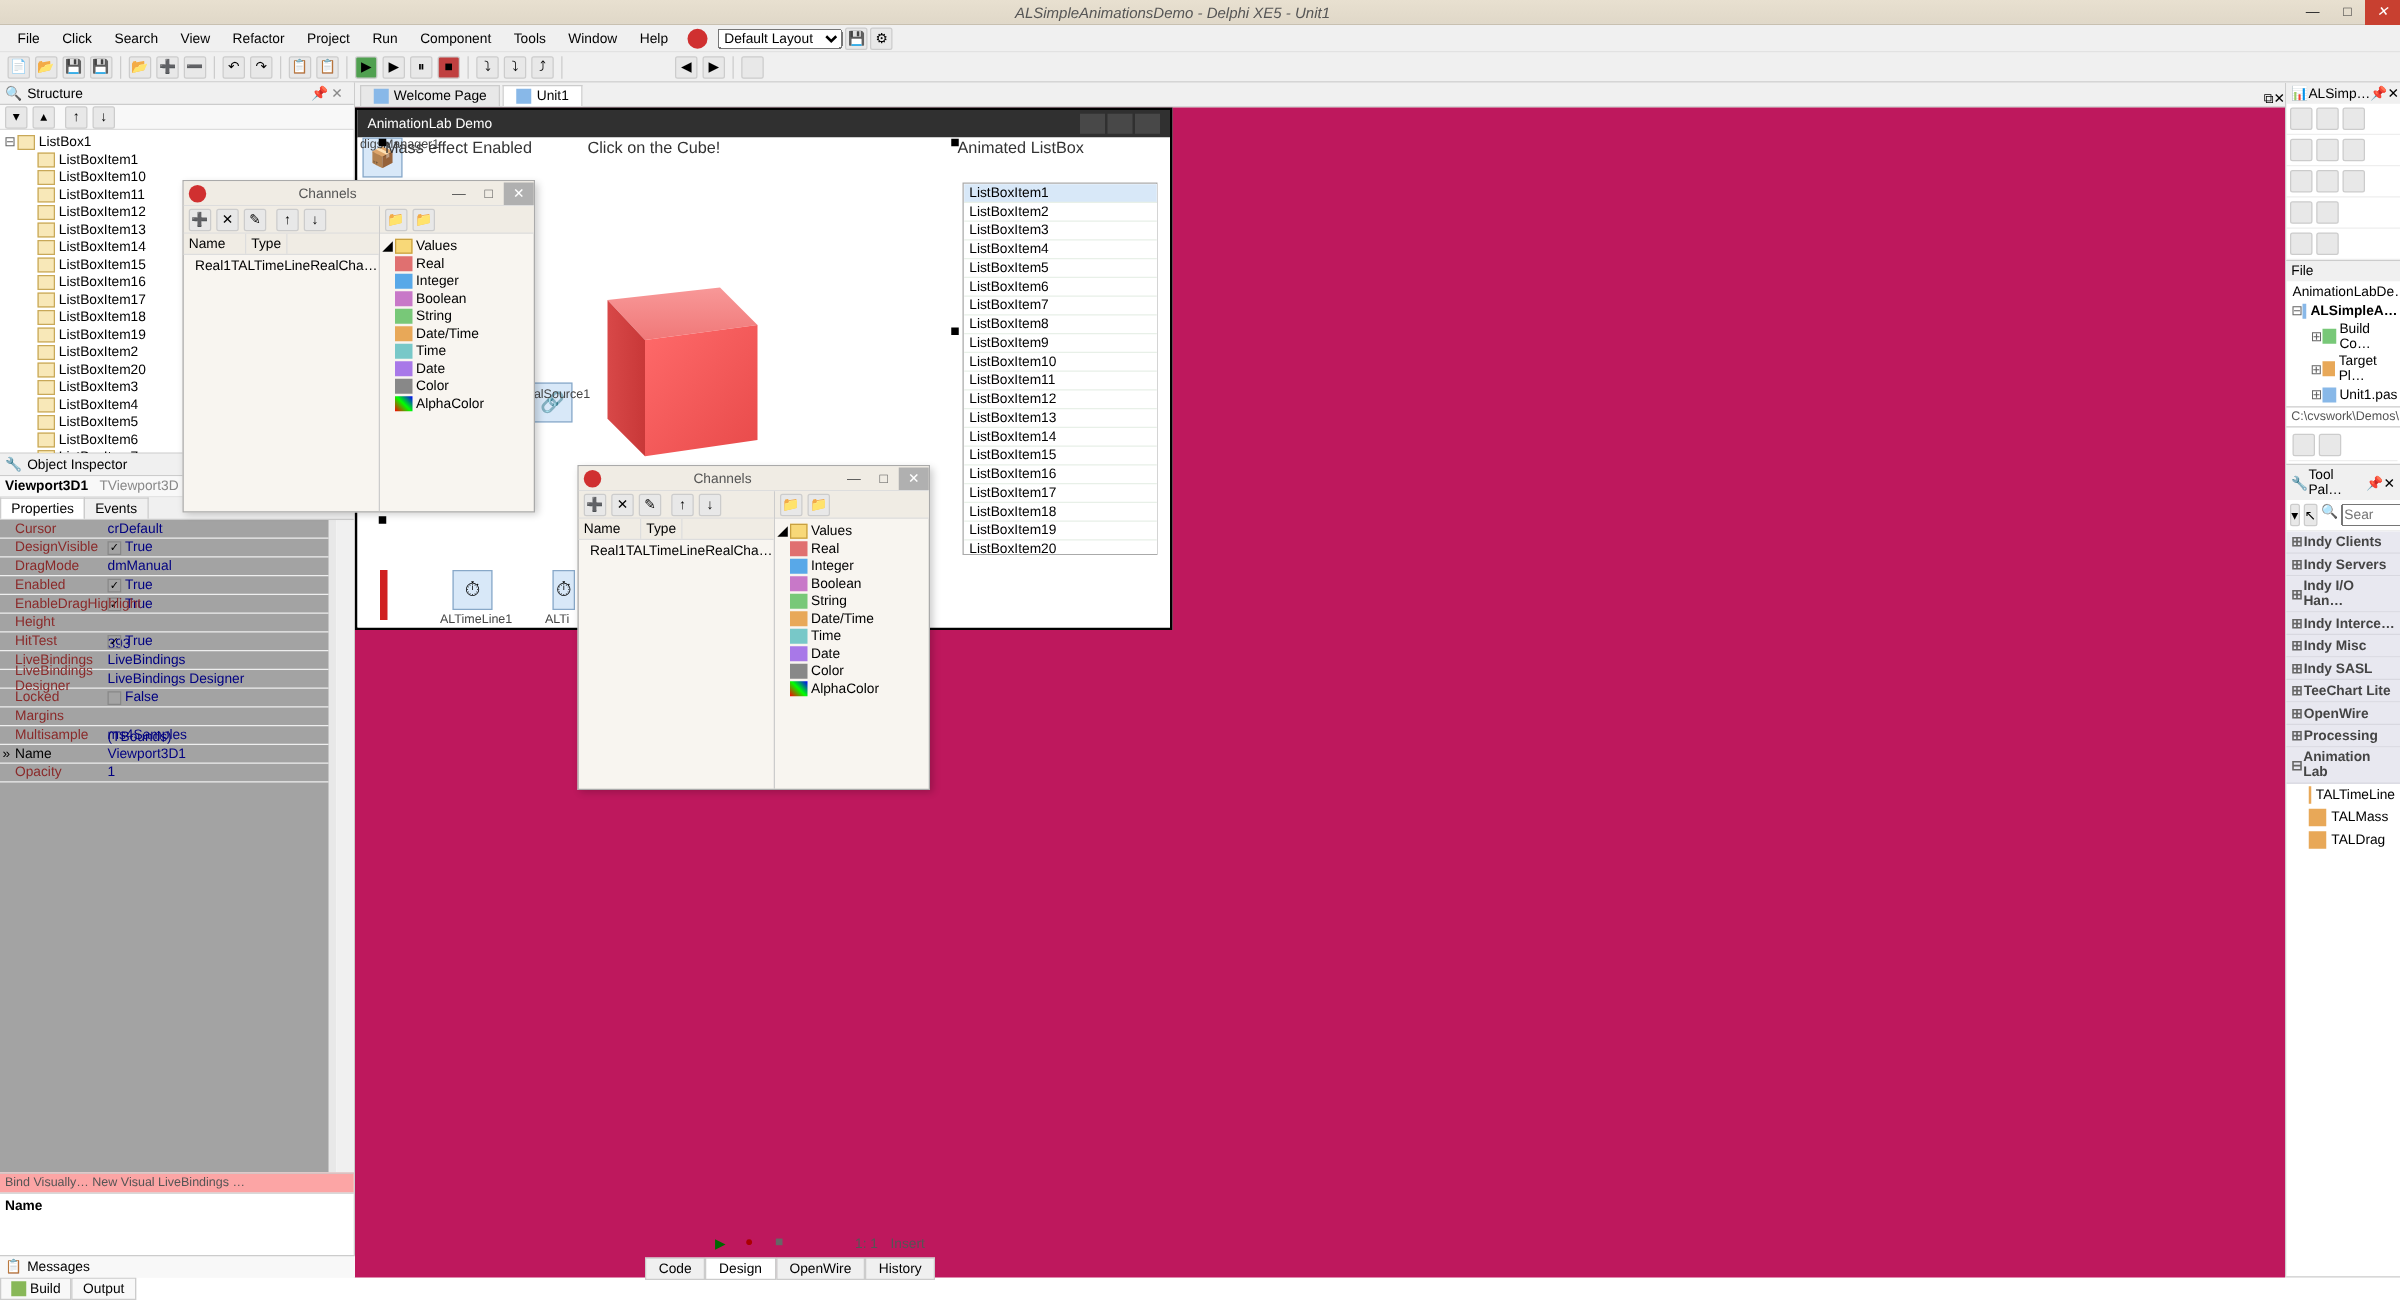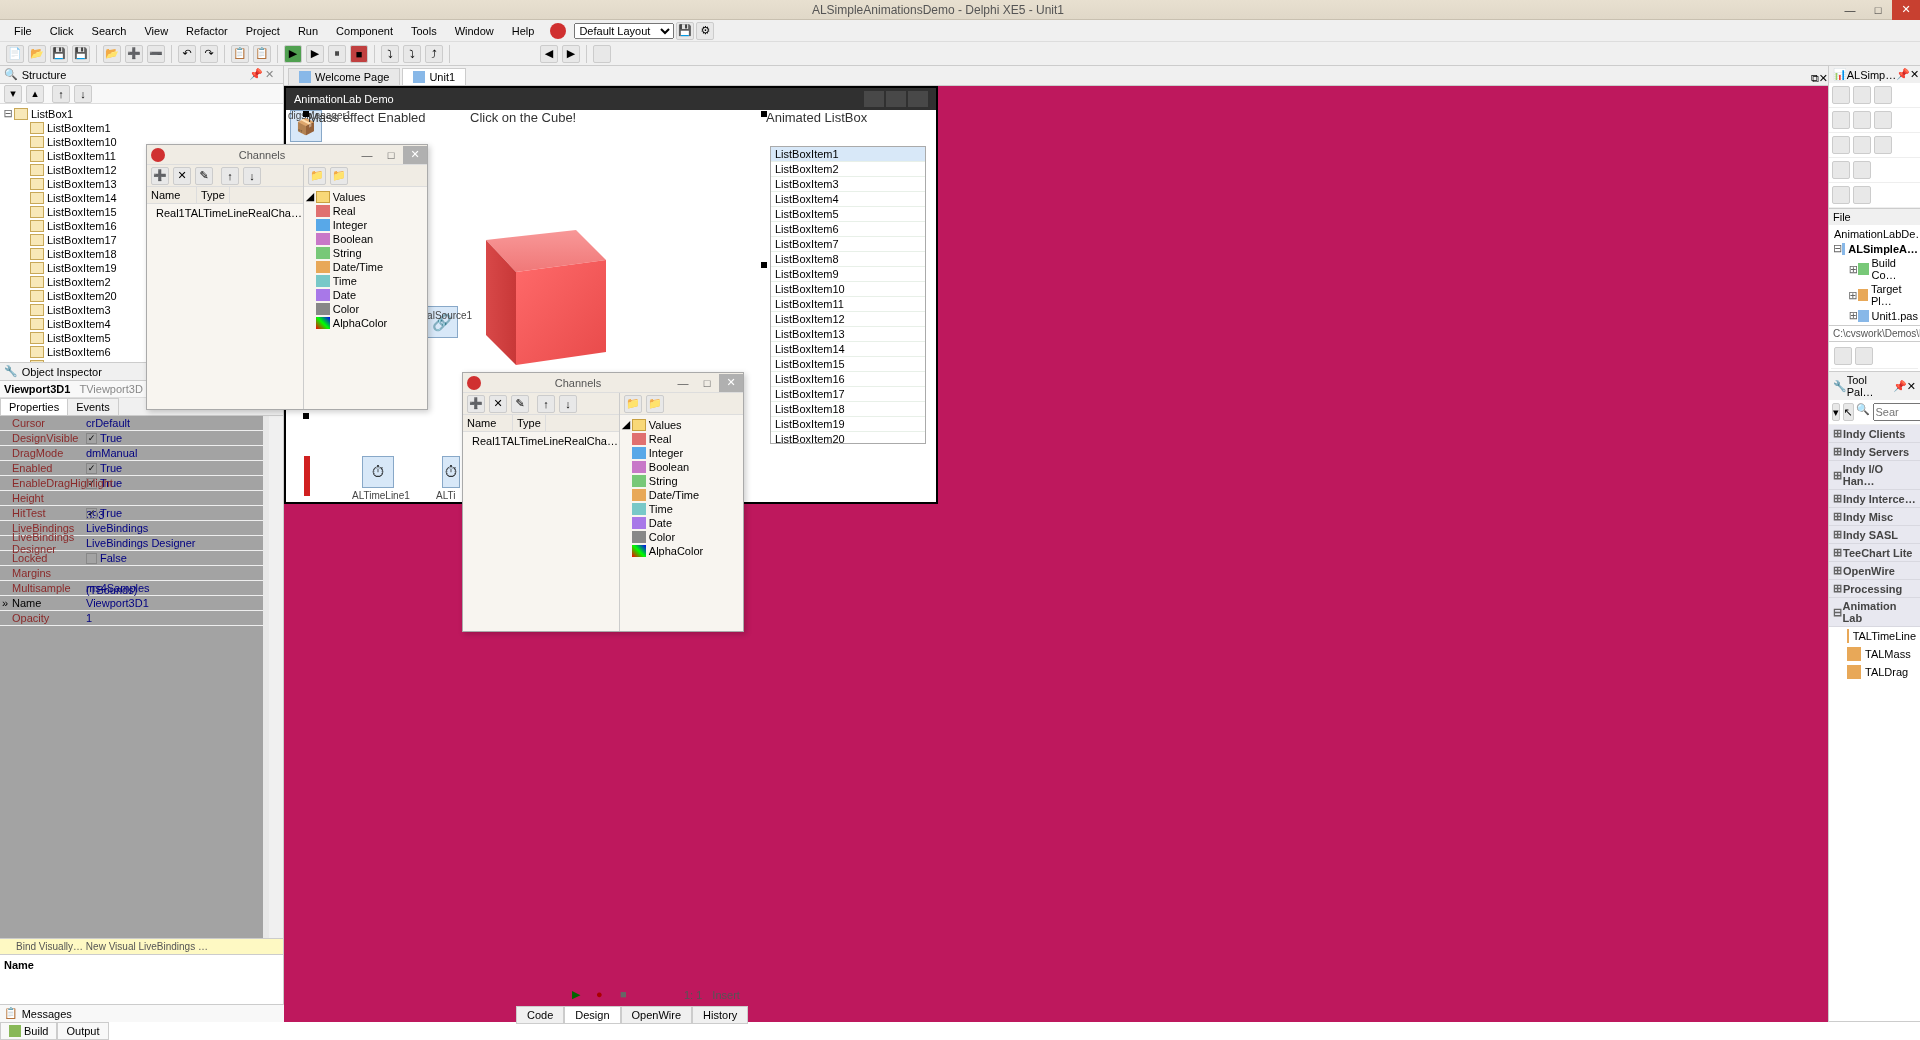--- a/index.html
+++ b/index.html
@@ -1,19 +1,19 @@
 <!DOCTYPE html>
 <html><head>
 <meta charset="utf-8">
 <style>
 * { margin: 0; padding: 0; box-sizing: border-box; font-family: Tahoma, Arial, sans-serif; font-size: 11px; }
 body { background: #fff; width: 1920px; height: 1040px; overflow: hidden; position: relative; }
 
 
-.titlebar { background: linear-gradient(#e8e0d0, #e0d8c8); height: 20px; display: flex; align-items: center; justify-content: flex-end; border-bottom: 1px solid #c8c0b0; }
+.titlebar { background: linear-gradient(#e8e0d0, #e0d8c8); height: 20px; display: flex; align-items: center; justify-content: flex-end; border-bottom: 1px solid #c8c0b0; font-style: italic; }
 .titlebar .title { flex: 1; text-align: center; color: #555; font-size: 12px; }
 .winbtns { display: flex; }
 .winbtns div { width: 28px; height: 20px; display: flex; align-items: center; justify-content: center; color: #333; cursor: pointer; }
 .winbtns .close { background: #c84030; color: #fff; }
 
 
 .menubar { height: 22px; background: #f0f0f0; display: flex; align-items: center; padding: 0 6px; gap: 2px; border-bottom: 1px solid #ddd; }
 .menubar .menuitem { padding: 3px 8px; cursor: pointer; }
 .menubar .run-icon { width: 16px; height: 16px; background: #d03030; border-radius: 50%; margin: 0 6px; }
 .menubar select { font-size: 11px; width: 100px; }
@@ -54,21 +54,21 @@
 .prop-row { display: flex; height: 15px; border-bottom: 1px solid #eee; align-items: center; }
 .prop-name { width: 86px; padding-left: 12px; color: #8a2a2a; position: relative; }
 .prop-name.dark { color: #000; }
 .prop-name.sel::before { content: '»'; position: absolute; left: 2px; }
 .prop-val { flex: 1; color: #000080; }
 .prop-val.bold { font-weight: normal; margin-top: 33px; }
 .prop-val .chk { width: 11px; height: 11px; border: 1px solid #888; display: inline-block; vertical-align: middle; margin-right: 3px; text-align: center; line-height: 9px; font-size: 9px; color: #000; }
 .prop-splitter { width: 6px; background: #e8e8e8; cursor: col-resize; }
 .prop-scroll { width: 14px; background: #f0f0f0; }
 
-.insp-foot { border-top: 1px solid #ccc; padding: 2px 16px; background: #fef9c3; font-size: 10px; color: #555; }
+.insp-foot { border-top: 1px solid #ccc; padding: 2px 4px; background: #fca5a5; font-size: 10px; color: #555; }
 .insp-name-box { padding: 4px; border-top: 1px solid #ccc; }
 .insp-status { padding: 2px 4px; border-top: 1px solid #ccc; background: #f8f8f8; }
 
 
 .centercol { flex: 1; display: flex; flex-direction: column; position: relative; }
 .doc-tabs { display: flex; background: #f0f0f0; height: 20px; border-bottom: 1px solid #ccc; padding-left: 4px; align-items: flex-end; }
 .doc-tab { padding: 2px 10px; border: 1px solid #ccc; border-bottom: none; background: #fff; cursor: pointer; font-size: 11px; margin-right: 2px; display: flex; align-items: center; gap: 4px; }
 .doc-tab.inactive { background: #e8e8e8; }
 .doc-tab-icon { width: 12px; height: 12px; background: #88b8e8; }
 .doc-tabs .spacer { flex: 1; }

